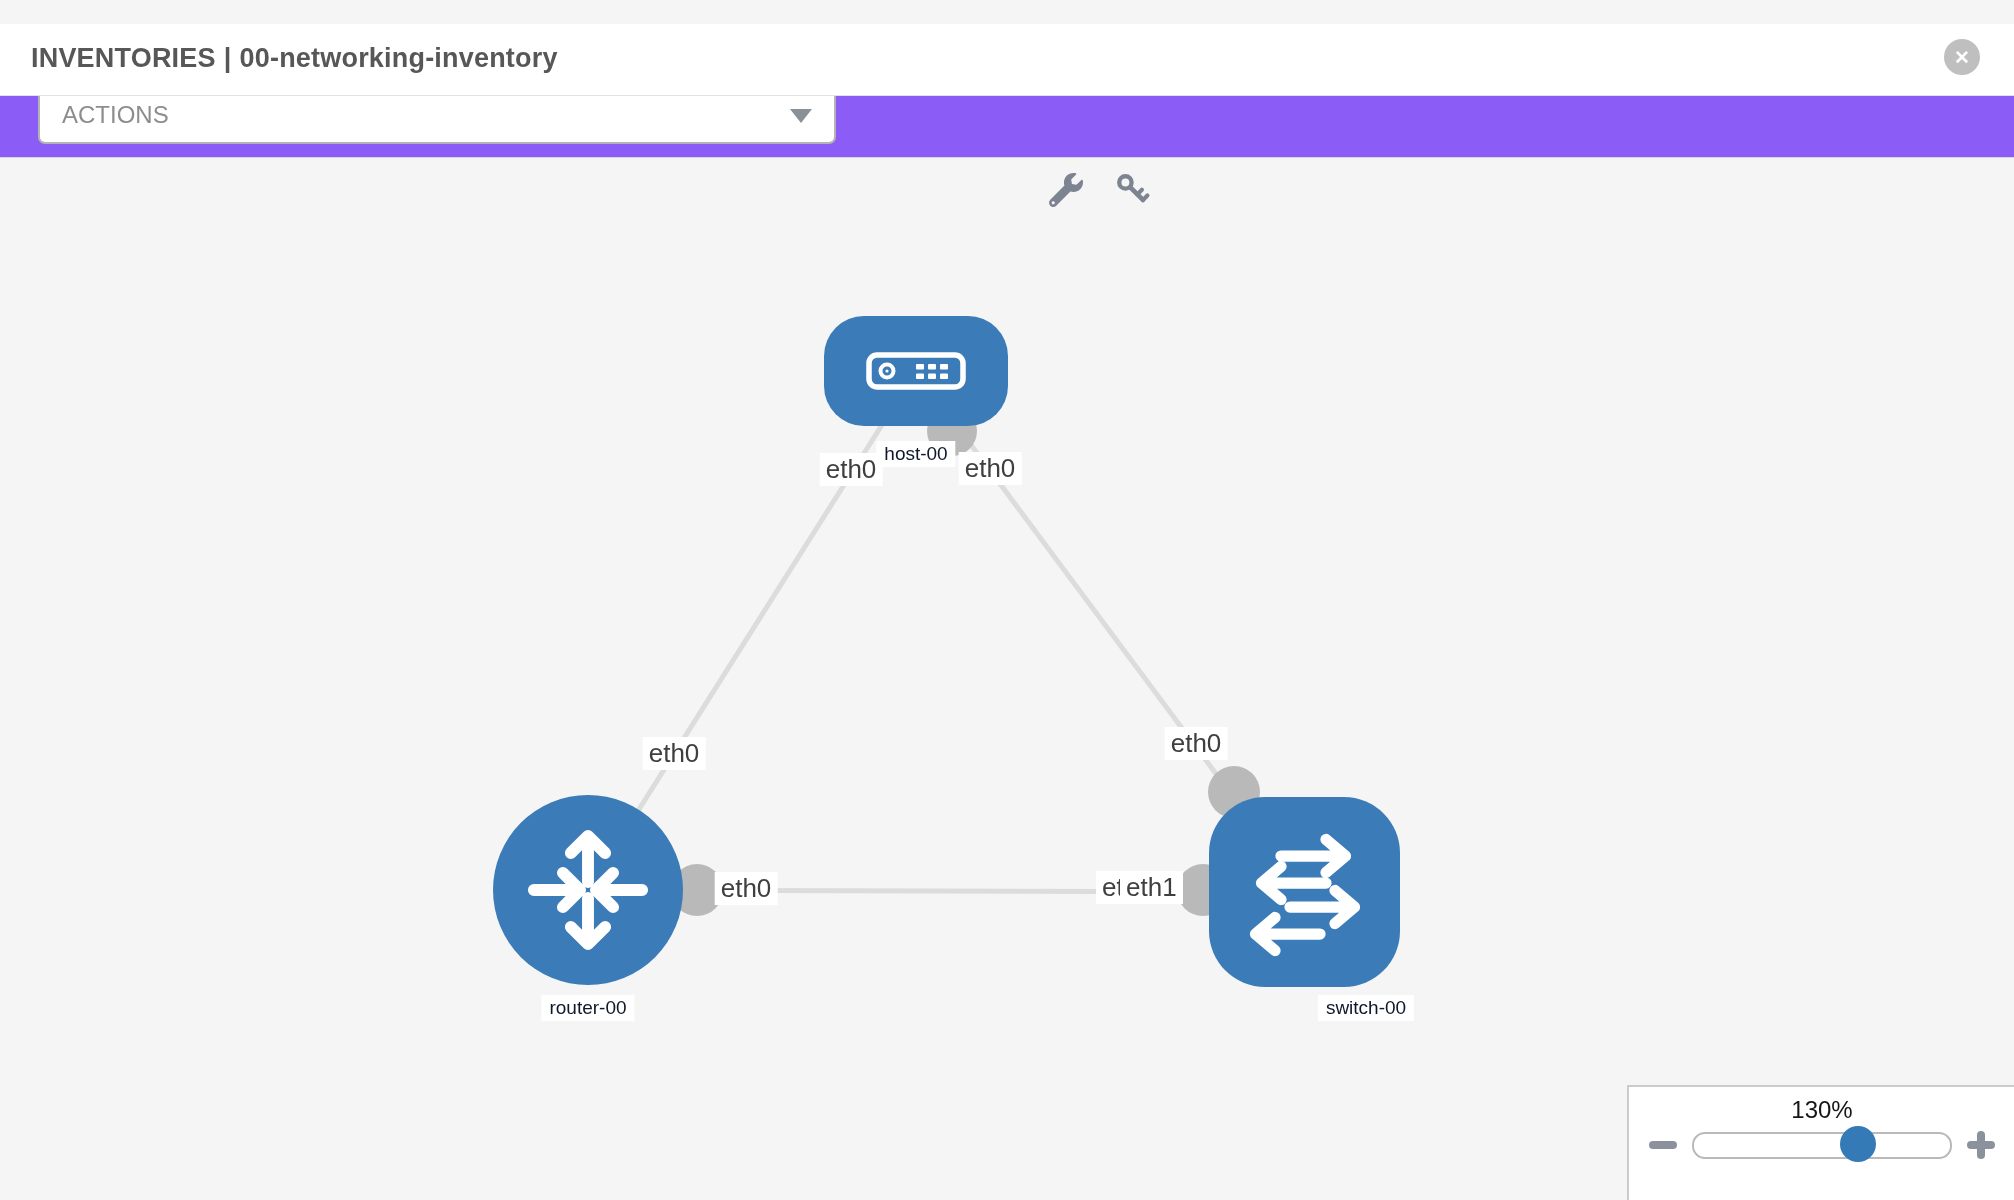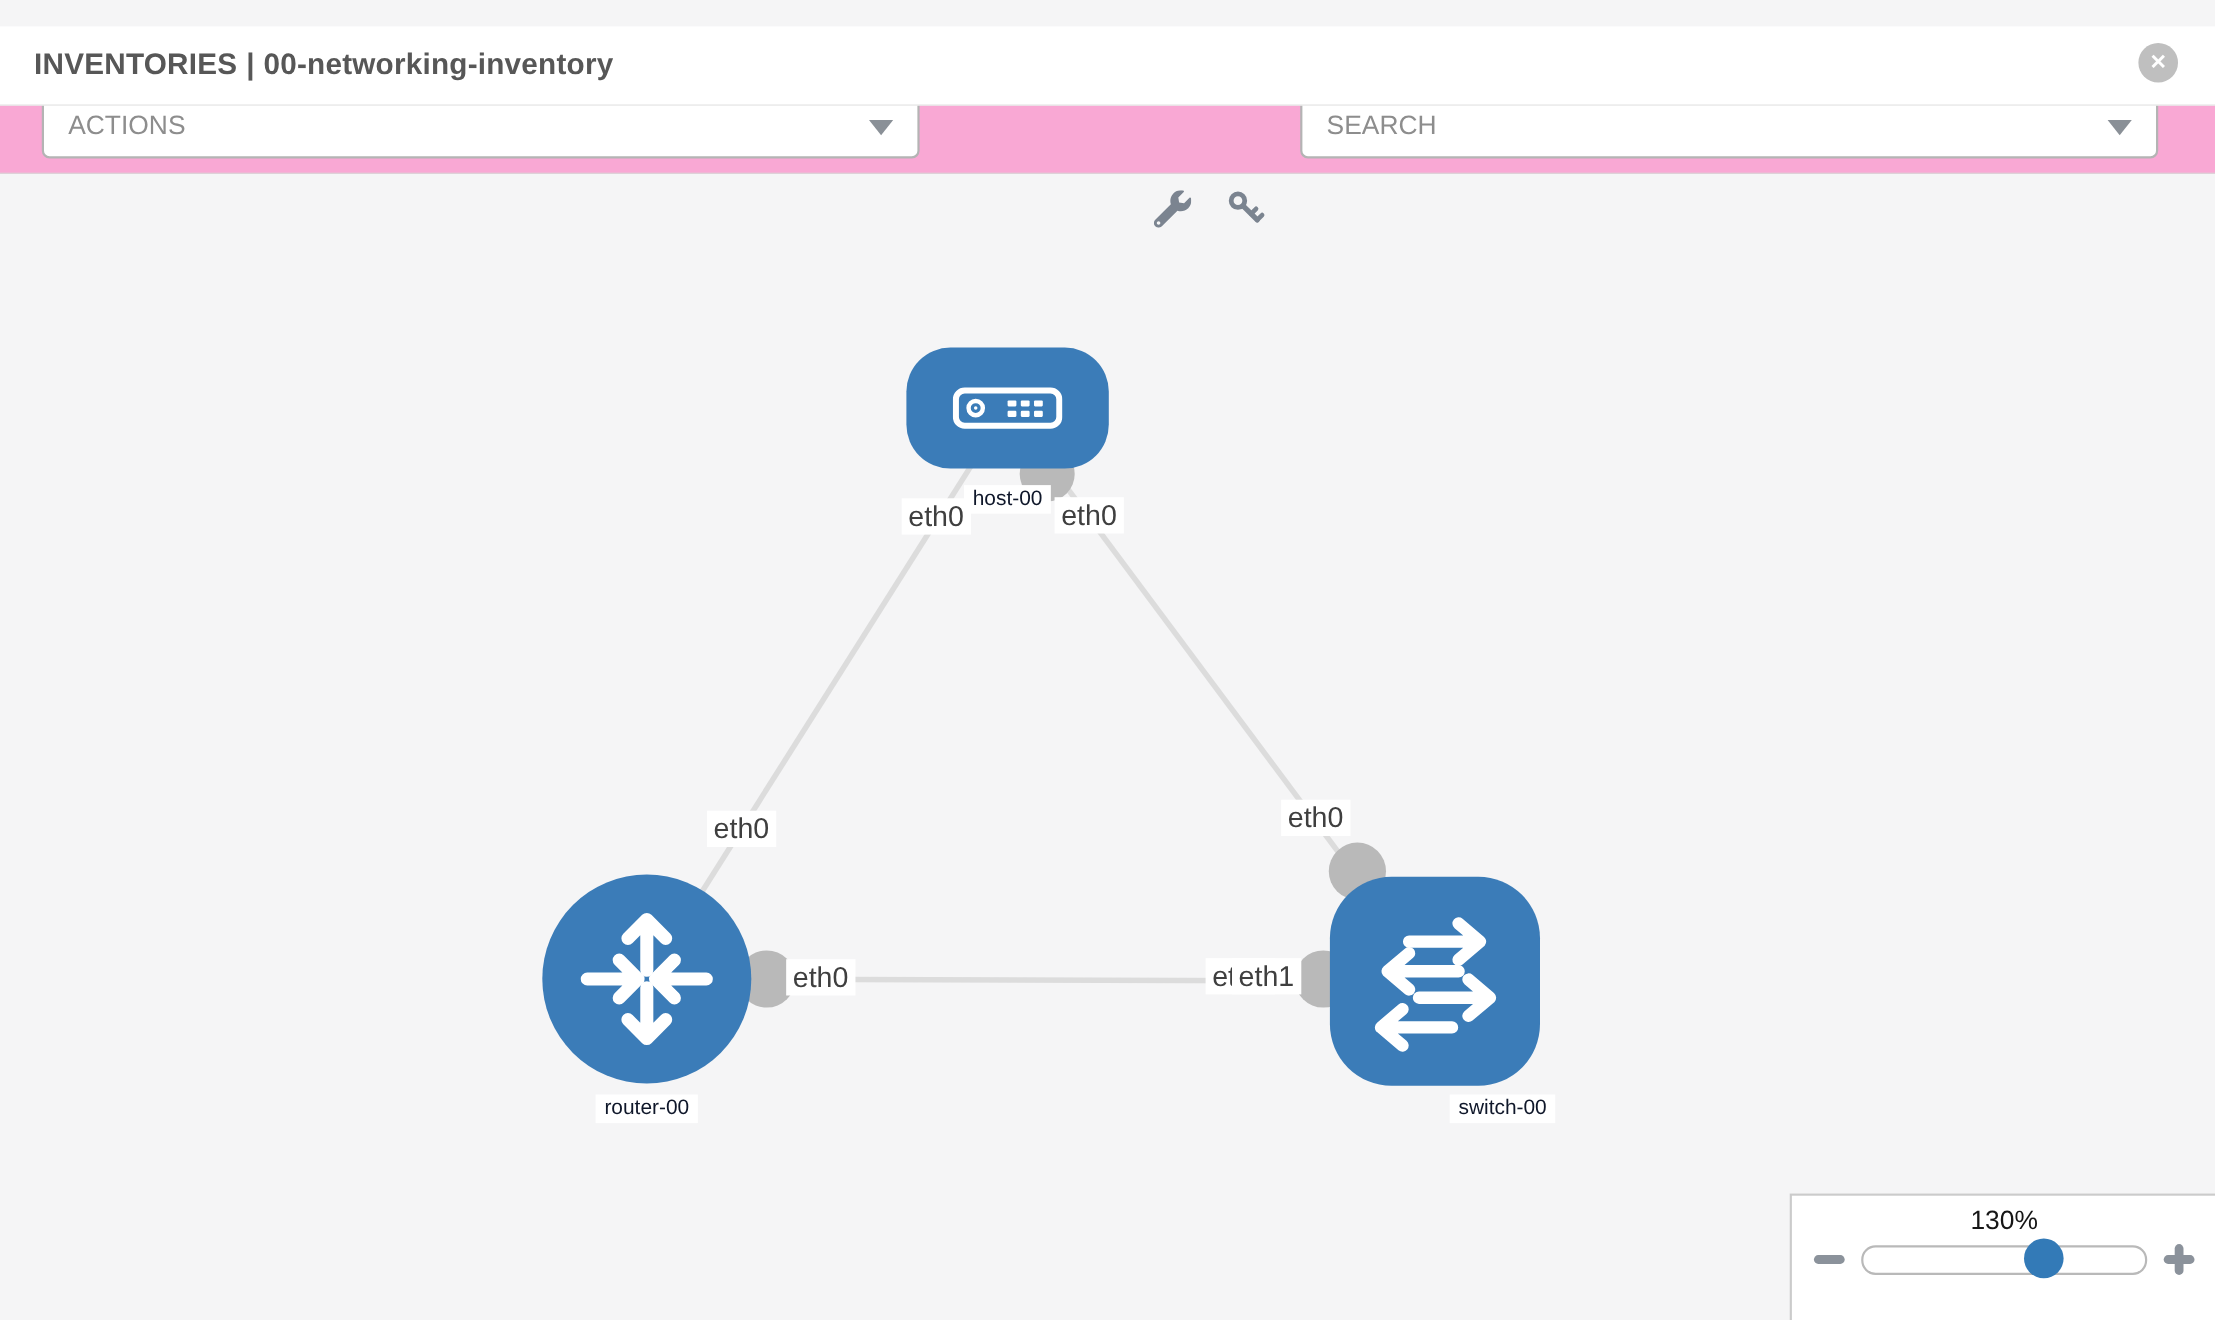--- a/index.html
+++ b/index.html
@@ -9,21 +9,21 @@
     font-family:"Liberation Sans",sans-serif;
     -webkit-font-smoothing:antialiased;
   }
   
   .header{position:absolute;top:0;left:0;width:2014px;height:71px;background:#ffffff;border-bottom:1px solid #e2e2e2;z-index:30;margin-top:24px;}
   .page-title{position:absolute;left:31px;top:19px;font-size:27px;font-weight:700;color:#575757;letter-spacing:.2px;white-space:nowrap;}
   .page-title .divider{padding:0 8px;}
   .close-btn{position:absolute;left:1944px;top:15px;width:36px;height:36px;border-radius:50%;background:#bfbfbf;
     display:flex;align-items:center;justify-content:center;color:#ffffff;font-size:19px;font-weight:700;cursor:pointer;}
   
-  .toolbar{position:absolute;top:72px;left:0;width:2014px;height:85px;background:#f9a8d4;border-bottom:1px solid #d8d8d8;z-index:20;}
+  .toolbar{position:absolute;top:72px;left:0;width:2014px;height:85px;background:#8b5cf6;border-bottom:1px solid #d8d8d8;z-index:20;}
   .dropdown{position:absolute;top:13px;height:59px;background:#ffffff;border:2px solid #b4b4b4;border-radius:7px;
     box-sizing:border-box;display:flex;align-items:center;padding:0 22px;color:#8d8d8d;font-size:24px;cursor:pointer;}
   .dd-actions{left:38px;width:798px;}
   .dd-search{left:1182px;width:780px;}
   .caret{position:absolute;right:22px;top:50%;margin-top:-6px;width:0;height:0;
     border-left:11px solid transparent;border-right:11px solid transparent;border-top:14px solid #8a9097;}
   .tool-btn{position:absolute;top:96px;width:44px;height:44px;display:flex;align-items:center;justify-content:center;cursor:pointer;}
   .tool-wrench{left:1044px;}
   .tool-key{left:1111px;}
   
@@ -74,24 +74,20 @@
 
   <div class="tool-btn tool-key">
     <svg width="36" height="36" viewBox="0 0 38 38">
       <circle cx="11" cy="11" r="6.5" fill="none" stroke="#7b8490" stroke-width="4.6"></circle>
       <line x1="16.2" y1="16.2" x2="29.5" y2="29.5" stroke="#7b8490" stroke-width="5" stroke-linecap="round"></line>
       <line x1="23.6" y1="23.6" x2="28.4" y2="18.8" stroke="#7b8490" stroke-width="4.4" stroke-linecap="round"></line>
       <line x1="29.5" y1="29.5" x2="34.2" y2="24.8" stroke="#7b8490" stroke-width="4.4" stroke-linecap="round"></line>
     </svg>
   </div>
 
-  <div class="dropdown dd-search">
-    <span>SEARCH</span>
-    <span class="caret"></span>
-  </div>
 </div>
 
 <div class="canvas">
 
   <svg class="wires" width="2014" height="1042" viewBox="0 0 2014 1042">
 
     <line x1="916" y1="213" x2="588" y2="732" stroke="#dcdcdc" stroke-width="5"></line>
     <line x1="916" y1="213" x2="1304" y2="734" stroke="#dcdcdc" stroke-width="5"></line>
     <line x1="588" y1="732" x2="1304" y2="734" stroke="#dcdcdc" stroke-width="5"></line>
 

